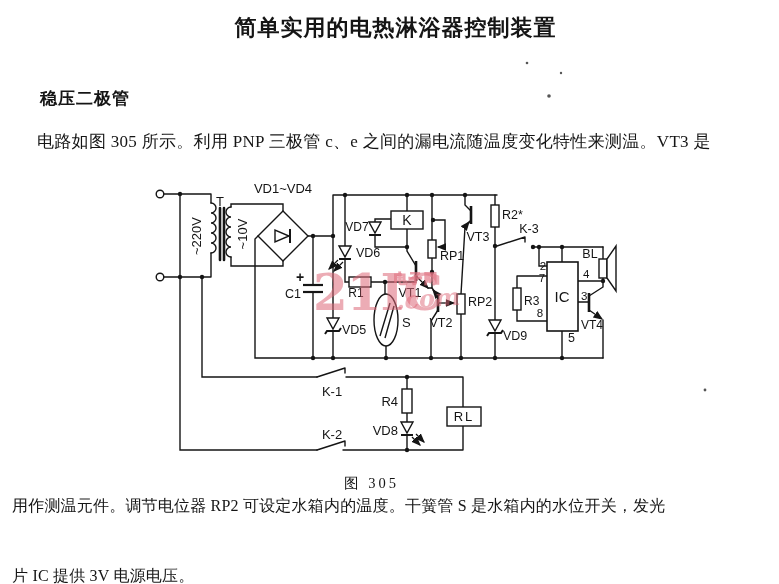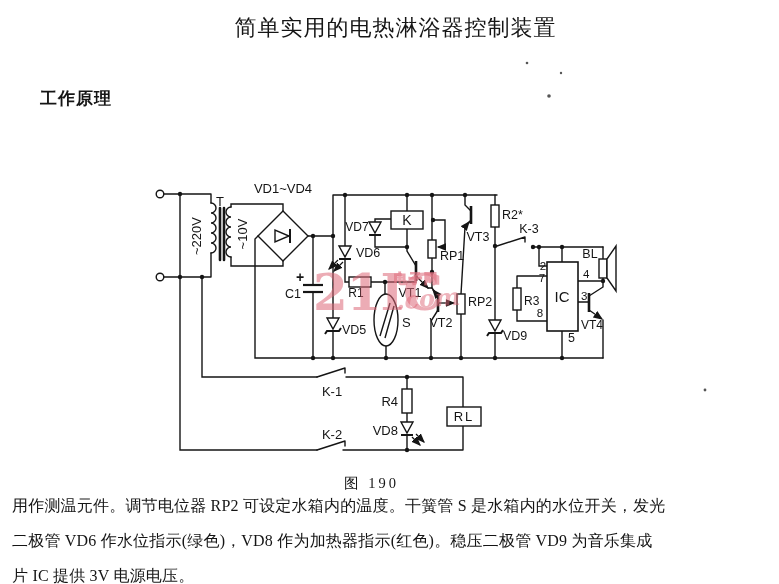--- a/index.html
+++ b/index.html
@@ -1,20 +1,20 @@
 <!DOCTYPE html>
 <html><head>
 <meta charset="utf-8">
 <style>
   html,body{margin:0;padding:0;}
   #page{position:relative;width:779px;height:584px;background:#ffffff;overflow:hidden;
         font-family:"Liberation Serif","DejaVu Serif",serif;color:#151515;}
   .abs{position:absolute;white-space:nowrap;}
   #title{left:12px;right:0;top:13px;text-align:center;font-family:"DejaVu Sans","Liberation Sans",sans-serif;
-         font-weight:normal;font-size:22px;letter-spacing:1px;}
+         font-weight:bold;font-size:22px;letter-spacing:1px;}
   #heading{left:40px;top:87px;font-weight:bold;font-size:17px;letter-spacing:1px;}
   #para1{left:37px;top:130px;font-size:17px;letter-spacing:0.3px;}
   #caption{left:344px;top:474px;font-size:14.5px;letter-spacing:3px;}
   .bodyline{left:12px;font-size:16px;letter-spacing:0.2px;}
   #bl1{top:496px;} #bl2{top:531px;} #bl3{top:566px;}
   #schem{position:absolute;left:0;top:0;}
   .wm{position:absolute;pointer-events:none;}
   #wm-main{left:313px;top:268px;font-family:"DejaVu Serif","Liberation Serif",serif;font-weight:bold;
            font-size:50px;line-height:1;color:rgba(221,104,120,0.55);letter-spacing:-1px;}
   #wm-cn{left:394px;top:272px;font-size:13px;font-weight:bold;letter-spacing:2px;line-height:1;
@@ -22,21 +22,22 @@
   #wm-com{left:396px;top:287px;font-family:"DejaVu Serif","Liberation Serif",serif;font-style:italic;
           font-weight:bold;font-size:24px;line-height:1;color:rgba(221,104,120,0.5);transform:rotate(-4deg);}
   text{font-family:"Liberation Sans","DejaVu Sans",sans-serif;fill:#151515;}
 </style>
 </head>
 <body>
 
 <div id="page">
 
   <div id="title" class="abs">简单实用的电热淋浴器控制装置</div>
-  <div id="heading" class="abs">工作原理</div>
+  <div id="heading" class="abs">稳压二极管</div>
+  <div id="para1" class="abs">电路如图 305 所示。利用 PNP 三极管 c、e 之间的漏电流随温度变化特性来测温。VT3 是</div>
 
   <svg id="schem" width="779" height="584" viewBox="0 0 779 584">
     <defs>
       <marker id="ah" markerWidth="9" markerHeight="8" refX="6.5" refY="3" orient="auto">
         <path d="M0,0 L7.5,3 L0,6 z" fill="#151515"></path>
       </marker>
     </defs>
 
     <g stroke="#151515" stroke-width="1.4" fill="none" stroke-linecap="round">
 
@@ -192,19 +193,18 @@
       <text x="398" y="406" text-anchor="end" font-size="13">R4</text>
       <text x="398" y="435" text-anchor="end" font-size="13">VD8</text>
       <text x="464" y="421" text-anchor="middle" font-size="13" letter-spacing="2">RL</text>
     </g>
   </svg>
 
   <div id="wm-main" class="wm">21IC</div>
   <div id="wm-cn" class="wm">电子网</div>
   <div id="wm-com" class="wm">.com</div>
 
-  <div id="caption" class="abs">图 190</div>
+  <div id="caption" class="abs">图 305</div>
 
   <div id="bl1" class="abs bodyline">用作测温元件。调节电位器 RP2 可设定水箱内的温度。干簧管 S 是水箱内的水位开关，发光</div>
-  <div id="bl2" class="abs bodyline">二极管 VD6 作水位指示(绿色)，VD8 作为加热器指示(红色)。稳压二极管 VD9 为音乐集成</div>
   <div id="bl3" class="abs bodyline">片 IC 提供 3V 电源电压。</div>
 
 </div>
 
 </body></html>

